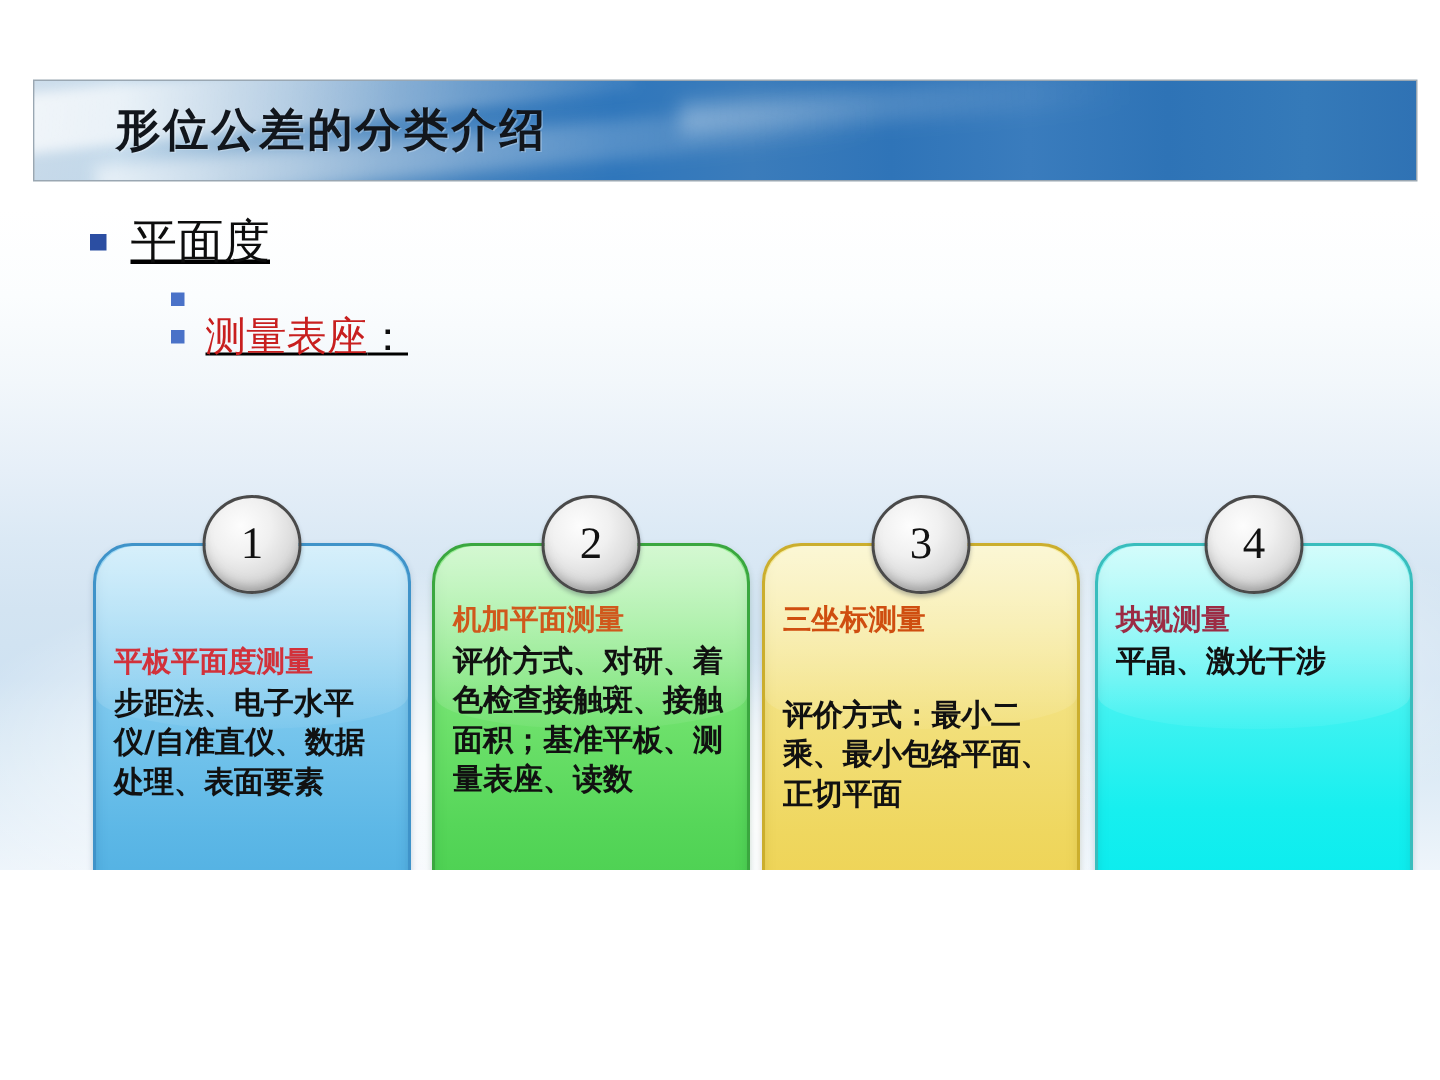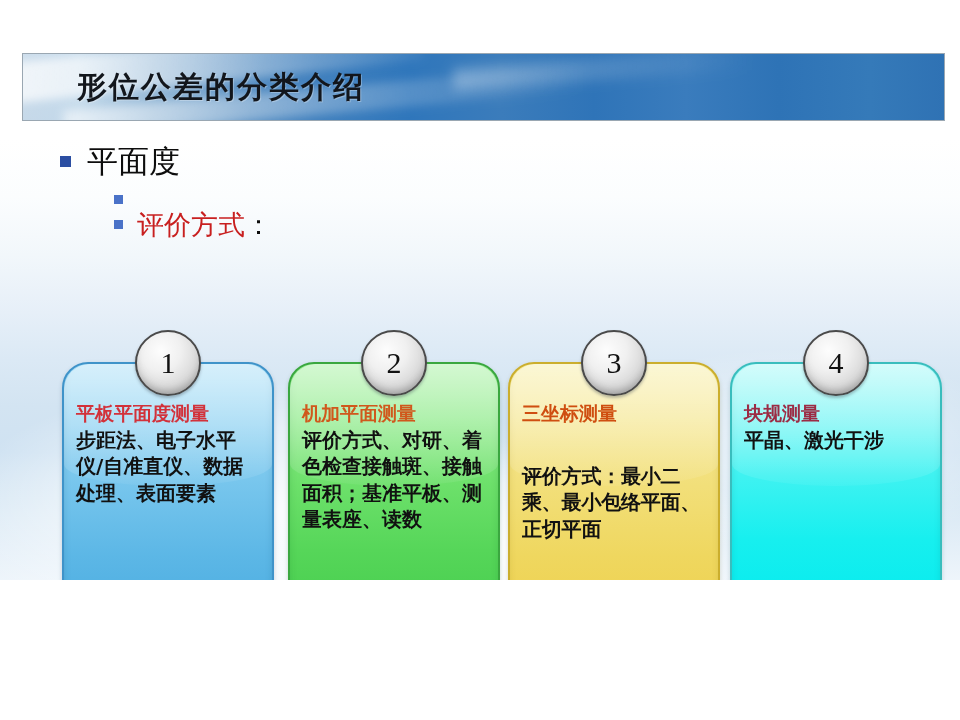--- a/index.html
+++ b/index.html
@@ -117,20 +117,21 @@
     white-space: nowrap;
     text-shadow: 1px 1px 0 rgba(255,255,255,0.28);
   }
 
   
   .bullets {
     position: absolute;
     left: 60px;
     top: 142px;
     width: 860px;
+    text-decoration: underline;
   }
   .bullet-row {
     display: flex;
     align-items: flex-start;
   }
   .bullet-l1 { margin-bottom: 2px; }
   .bullet-l2 { margin-left: 54px; margin-bottom: 4px; }
 
   .marker-l1 {
     width: 11px; height: 11px;
@@ -228,21 +229,21 @@
     z-index: 2;
     padding: 38px 10px 0 12px;
   }
   .card-heading {
     font-size: 19px;
     font-weight: 700;
     line-height: 1.25;
     margin-bottom: 1px;
     white-space: nowrap;
   }
-  .h-red { color: #d2313a; }
+  .h-red { color: #d2313a; margin-top: 28px; }
   .h-orange { color: #d0581c; }
   .h-darkorange { color: #cf4e10; }
   .h-maroon { color: #9c2b44; }
   .card-text {
     font-size: 20px;
     color: #111111;
     line-height: 1.32;
     font-weight: 600;
   }
   .card-text.tight { letter-spacing: -0.2px; margin-top: 37px; }
@@ -314,21 +315,21 @@
       <div class="marker-l1"></div>
       <div class="l1-text">平面度</div>
     </div>
 
     <div class="bullet-row bullet-l2">
       <div class="marker-l2"></div>
     </div>
 
     <div class="bullet-row bullet-l2">
       <div class="marker-l2"></div>
-      <div class="l2-text"><span class="red-strong">评价方式</span><span>：</span></div>
+      <div class="l2-text"><span class="red-strong">测量表座</span><span>：</span></div>
     </div>
 
   </div>
 
   <div class="cards">
 
     <div class="card-slot s1">
       <div class="reflection r-blue"></div>
       <div class="card-body c-blue">
         <div class="card-gloss"></div>

